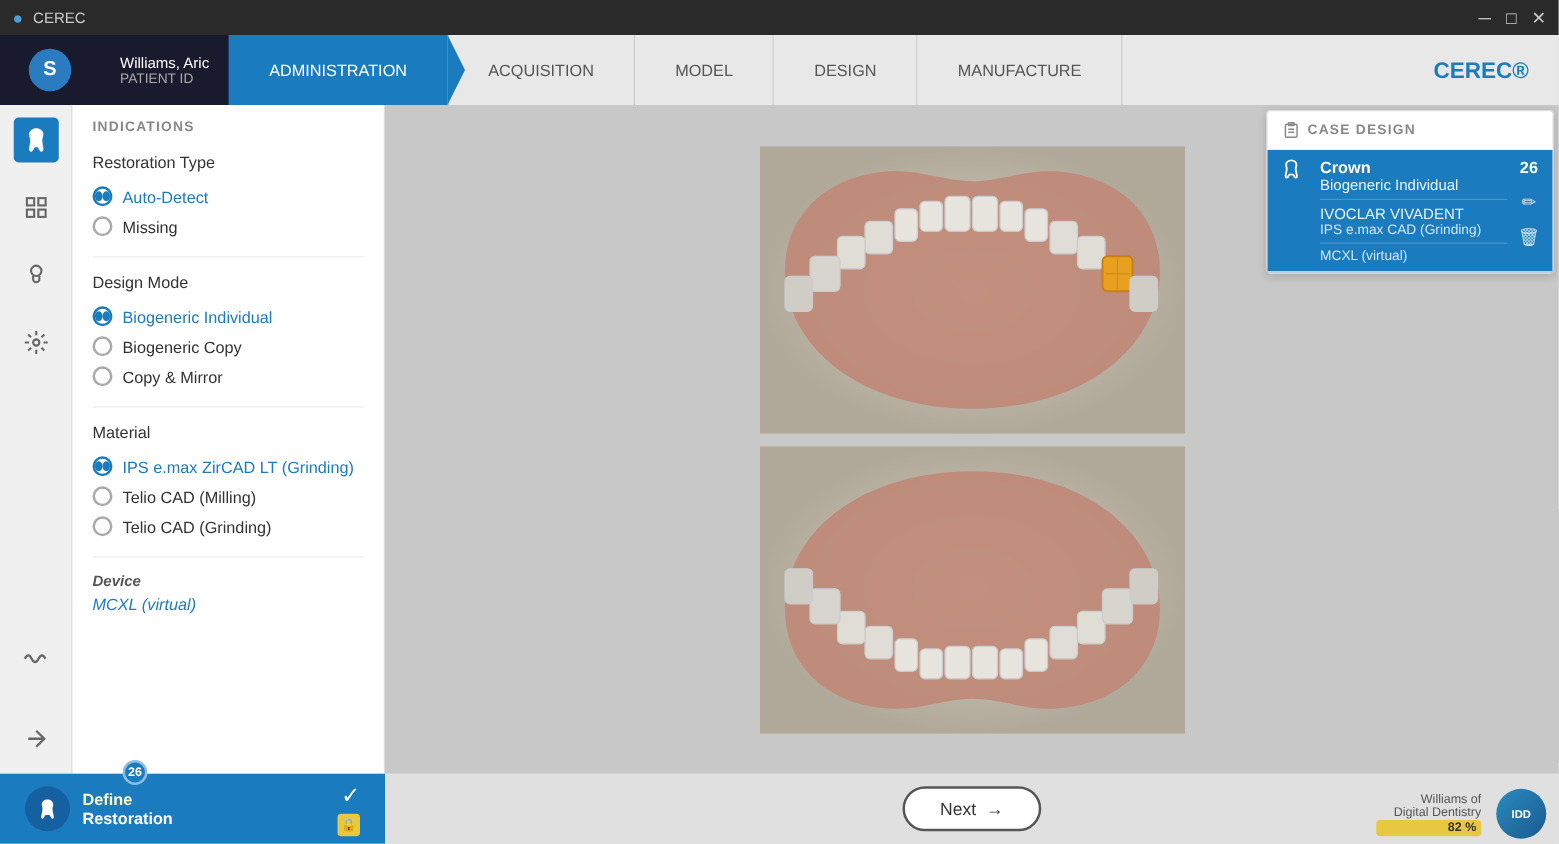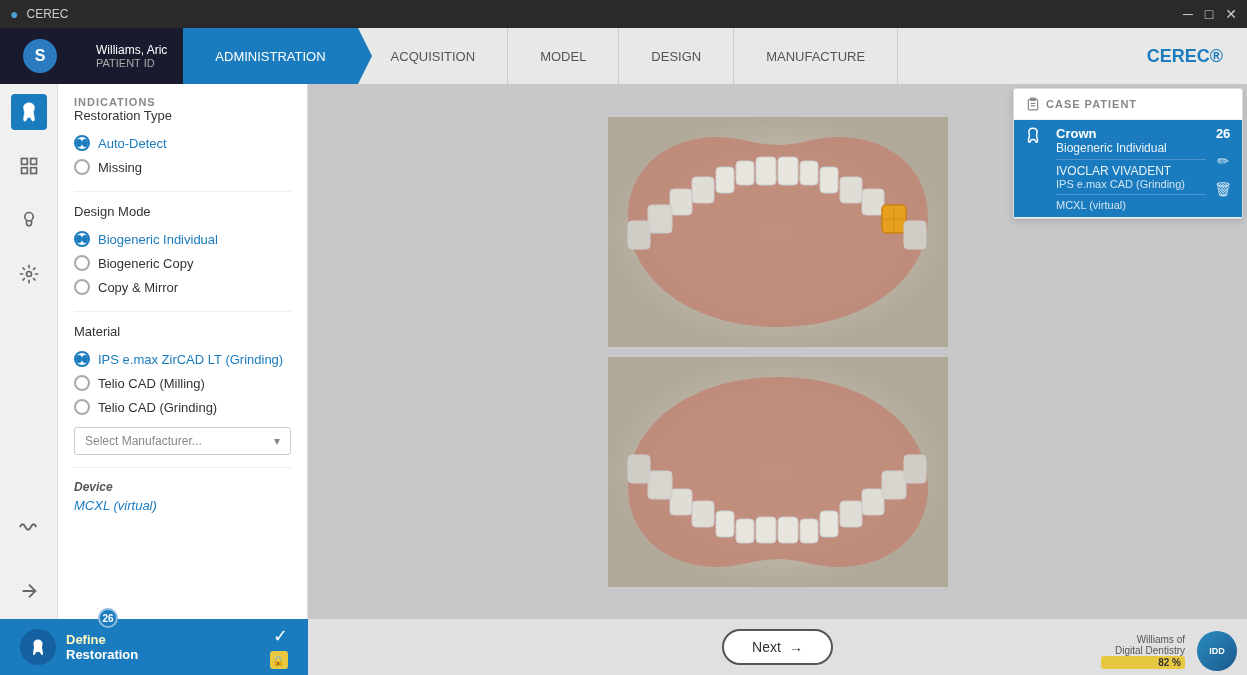--- a/index.html
+++ b/index.html
@@ -118,20 +118,21 @@
       background: white;
       border-right: 1px solid #ddd;
       overflow-y: auto;
       padding: 12px 16px;
     }
     .panel-title {
       font-size: 11px;
       font-weight: 600;
       color: #888;
       letter-spacing: 1px;
+      margin-bottom: 14px;
     }
     .section-title {
       font-size: 13px;
       font-weight: 500;
       color: #333;
       margin-bottom: 8px;
     }
     .radio-group { margin-bottom: 6px; }
     .radio-item {
       display: flex; align-items: center; gap: 8px;
@@ -435,24 +436,20 @@
       </div>
       <div class="radio-item">
         <div class="radio-circle"></div>
         <span class="radio-label">Telio CAD (Milling)</span>
       </div>
       <div class="radio-item">
         <div class="radio-circle"></div>
         <span class="radio-label">Telio CAD (Grinding)</span>
       </div>
     </div>
-    <div class="select-box">
-      <span>Select Manufacturer...</span>
-      <span>▾</span>
-    </div>
 
     <hr class="section-divider">
 
     <div class="device-section">
       <div class="device-label">Device</div>
       <div class="device-value">MCXL (virtual)</div>
     </div>
   </div>
 
   <div class="center-canvas">
@@ -525,21 +522,21 @@
     </svg>
 
     <div class="case-details-panel">
       <div class="case-details-header">
         <svg width="14" height="14" viewBox="0 0 24 24" fill="none" stroke="#888" stroke-width="2">
           <rect x="8" y="2" width="8" height="4" rx="1"></rect>
             <rect x="4" y="4" width="16" height="18" rx="2"></rect>
           <line x1="8" y1="11" x2="16" y2="11"></line>
             <line x1="8" y1="15" x2="16" y2="15"></line>
         </svg>
-        <span>CASE PATIENT</span>
+        <span>CASE DESIGN</span>
       </div>
       <div class="case-item selected">
         <div style="display:flex;flex-direction:column;justify-content:center;min-width:24px;">
           <svg width="18" height="18" viewBox="0 0 24 24" fill="none" stroke="white" stroke-width="2">
             <path d="M12 3C9 3 6.5 5 6.5 8c0 1.5.7 2.8.7 4C7.2 15 6 17.5 6 20c0 1 .5 1.5 1.2 1.5.9 0 1.7-1 2.1-2.5.3-.9.7-1 2.7-1s2.4.1 2.7 1c.4 1.5 1.2 2.5 2.1 2.5C17.5 21.5 18 21 18 20c0-2.5-1.2-5-1.2-8 0-1.2.7-2.5.7-4C17.5 5 15 3 12 3z"></path>
           </svg>
         </div>
         <div class="case-item-content">
           <div class="case-item-title">Crown</div>
           <div class="case-item-sub">Biogeneric Individual</div>

